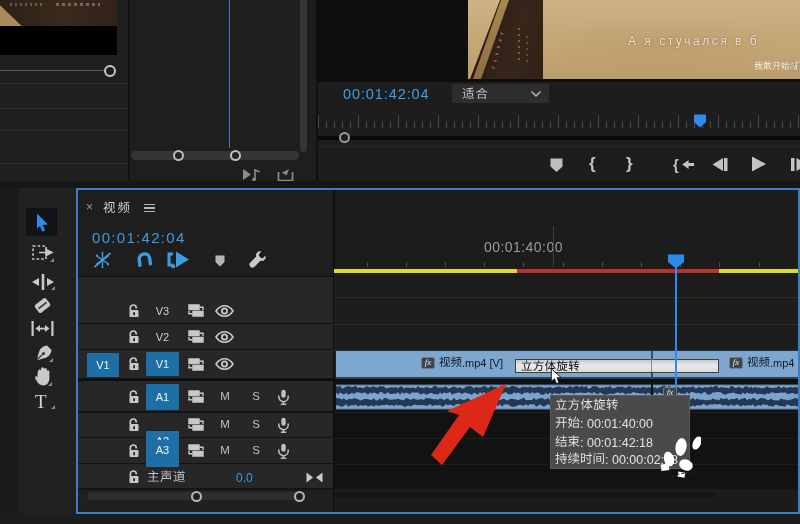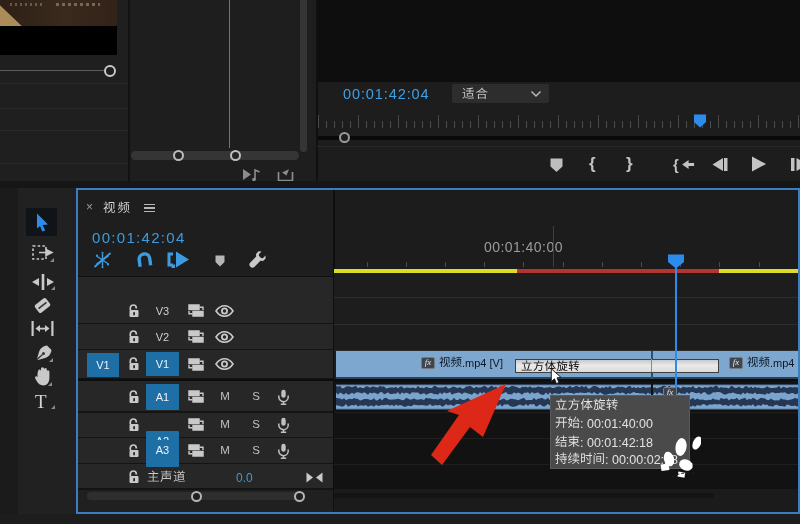--- a/index.html
+++ b/index.html
@@ -57,20 +57,47 @@
 <path d="M2 2 L10 7.5 L2 13 Z" fill="#8c8c8c" stroke="none"></path>
 <path d="M14 12.5 L14 3 L18.5 5" fill="none"></path>
 <circle cx="13" cy="12.5" r="1.8" fill="#8c8c8c" stroke="none"></circle>
     </svg>
 <svg class="a" style="left:277px;top:166px" width="17" height="16" viewBox="0 0 17 16" fill="none" stroke="#8c8c8c" stroke-width="1.7">
 <path d="M1.5 6 L1.5 14.5 L15.5 14.5 L15.5 6"></path>
 <path d="M5 6.5 L12 3.2 L9.5 9.5" fill="#8c8c8c" stroke="none"></path>
     </svg>
 <div class="a" style="left:316px;top:0;width:2px;height:188px;background:#101010"></div>
 <div class="a" style="left:318px;top:0;width:482px;height:82px;background:#0e0e0e"></div>
+<div class="a" style="left:468px;top:0;width:332px;height:79px;background:linear-gradient(180deg,#cfb386 0,#c7aa7a 30px,#c1a374 55px,#bb9c6c 79px);overflow:hidden">
+<div class="a" style="left:0;top:0;width:80px;height:79px;background:linear-gradient(105deg,#241812,#38261a 60%,#2e1f15);clip-path:polygon(32px 0,75px 0,75px 79px,2px 79px)"></div>
+<div class="a" style="left:0;top:0;width:80px;height:79px;background:linear-gradient(180deg,#aa8751,#8d6f44);clip-path:polygon(33px 0,41px 0,13px 79px,5px 79px)"></div>
+<div class="a" style="left:28px;top:32px;width:2.5px;height:38px;background:repeating-linear-gradient(180deg,#c9bda9 0 2px,transparent 2px 7px);opacity:.38;transform:rotate(14deg)"></div>
+<div class="a" style="left:50px;top:28px;width:2px;height:34px;background:repeating-linear-gradient(180deg,#c2b5a0 0 2px,transparent 2px 6px);opacity:.4"></div>
+<div class="a" style="left:58px;top:36px;width:2px;height:26px;background:repeating-linear-gradient(180deg,#b5a890 0 2px,transparent 2px 6px);opacity:.32"></div>
+<div class="a" style="left:95px;top:8px;width:237px;height:60px;background:radial-gradient(ellipse at 40% 60%,rgba(175,145,100,.3),transparent 60%)"></div>
+<div class="a" style="left:160px;top:33.5px;width:176px;height:14px;color:#eae1cd;font-size:12px;letter-spacing:2.5px;font-family:'Liberation Sans',sans-serif;text-shadow:0 0 2px rgba(90,70,40,.7)">А я стучался в б</div>
+<svg style="position:absolute;left:286px;top:61px;text-shadow:0 0 2px #333" width="56" height="13" viewBox="0 0 56 13">
+        <g transform="translate(0.0,7.92) scale(0.00900,-0.00900)" fill="#f5f0e5">
+          <use href="#g6211"></use>
+        </g>
+        <g transform="translate(9.0,7.92) scale(0.00900,-0.00900)" fill="#f5f0e5">
+          <use href="#g6562"></use>
+        </g>
+        <g transform="translate(18.0,7.92) scale(0.00900,-0.00900)" fill="#f5f0e5">
+          <use href="#g5f00"></use>
+        </g>
+        <g transform="translate(27.0,7.92) scale(0.00900,-0.00900)" fill="#f5f0e5">
+          <use href="#g59cb"></use>
+        </g>
+        <text x="36.0" y="7.92" font-family="Liberation Sans, sans-serif" font-size="8.5" fill="#f5f0e5">敲</text>
+        <g transform="translate(41.0,7.92) scale(0.00900,-0.00900)" fill="#f5f0e5">
+          <use href="#g95e8"></use>
+        </g>
+      </svg>
+</div>
 <div class="a" style="left:343px;top:86px;font-size:14.5px;letter-spacing:.9px;color:#3fa0e8">00:01:42:04</div>
 <div class="a" style="left:452px;top:84px;width:97px;height:19px;background:#2d2d2d;border-radius:2px"></div>
 <svg style="position:absolute;left:462px;top:87px;" width="29" height="17" viewBox="0 0 29 17">
       <g transform="translate(0.0,11.00) scale(0.01250,-0.01250)" fill="#cacaca">
         <use href="#g9002"></use>
       </g>
       <g transform="translate(13.5,11.00) scale(0.01250,-0.01250)" fill="#cacaca">
         <use href="#g5408"></use>
       </g>
     </svg>

